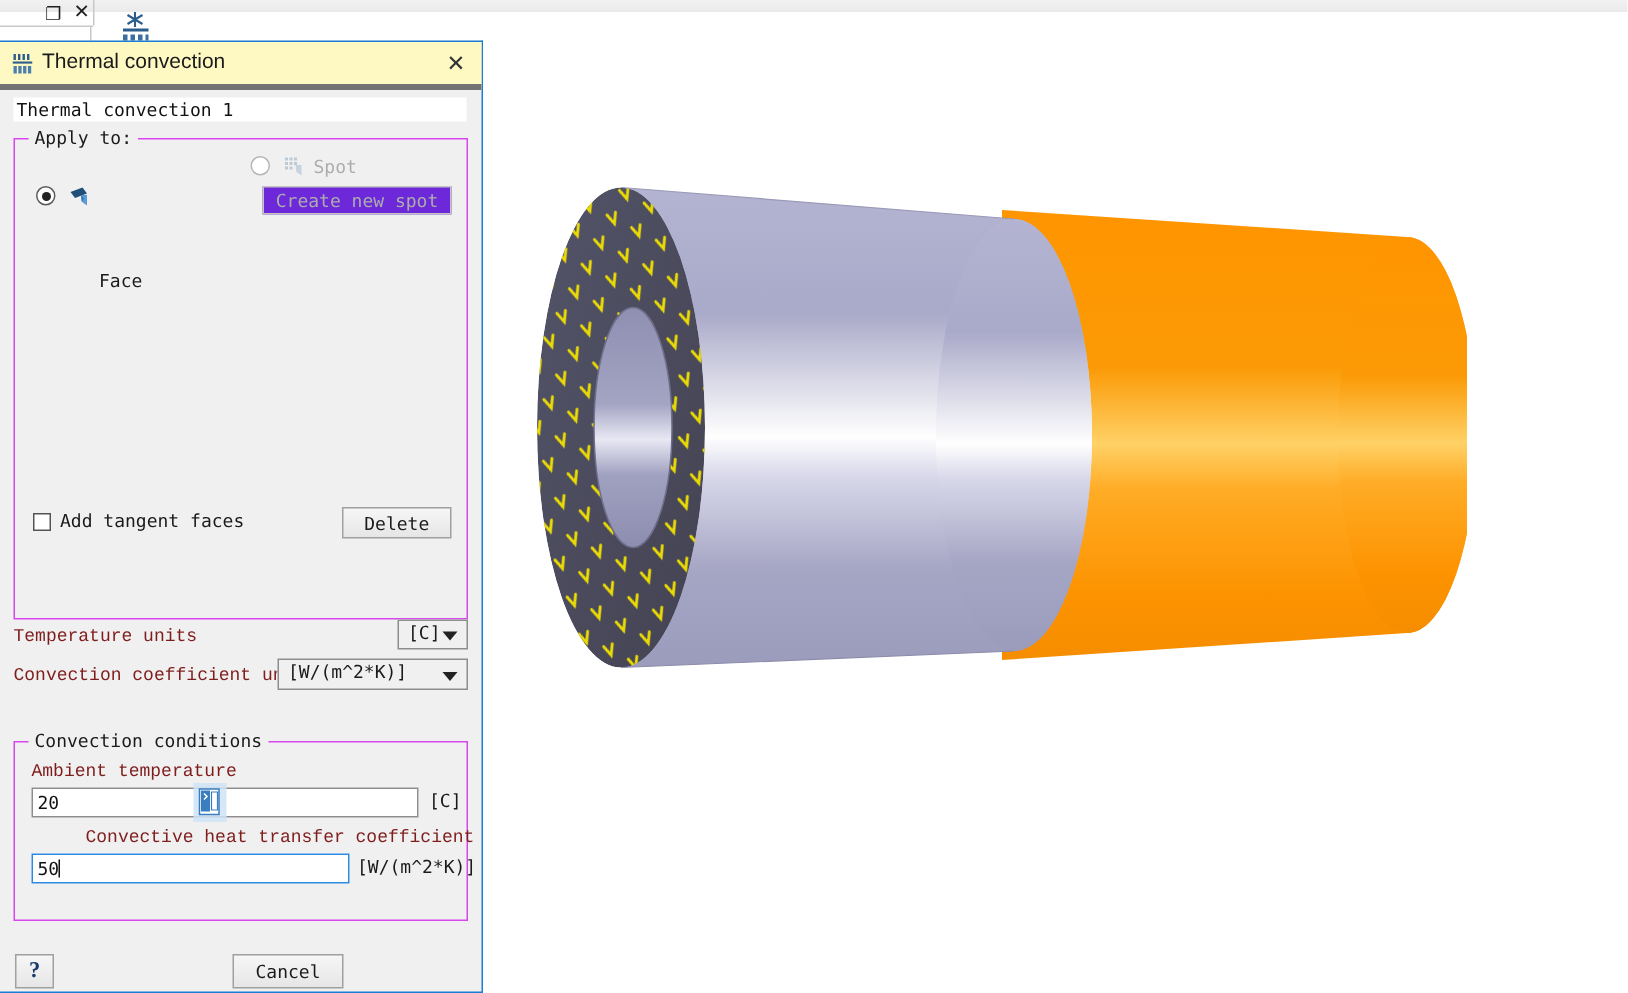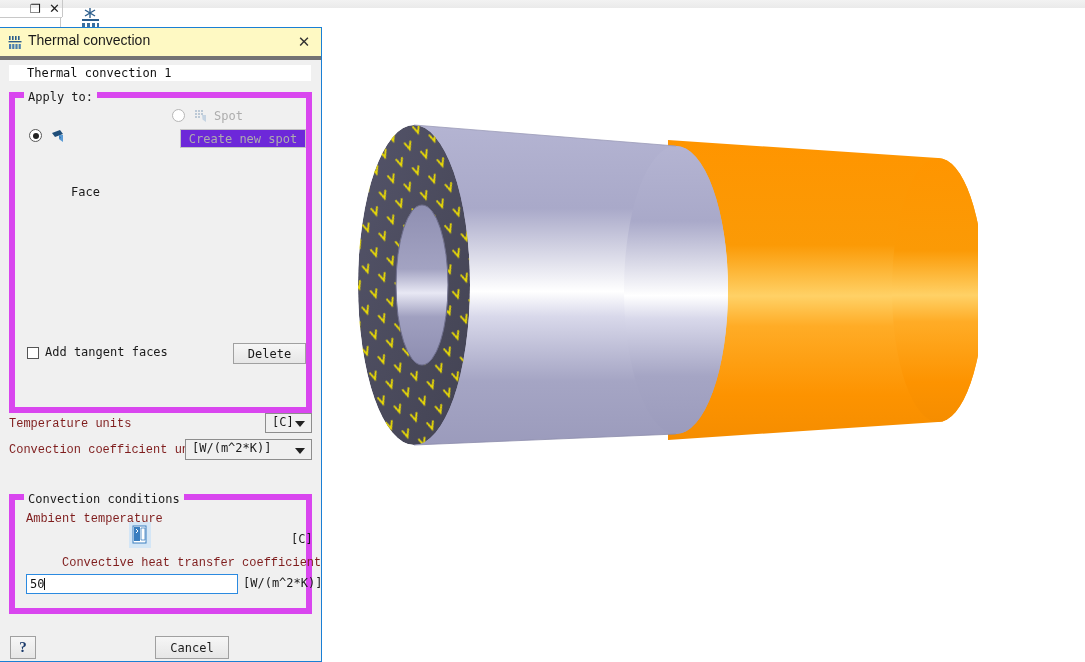--- a/index.html
+++ b/index.html
@@ -89,26 +89,26 @@
   .dlg-close {
     position: absolute; right: 7px; top: 4px; width: 20px; height: 20px;
     text-align: center; line-height: 20px; font-size: 15px; color: #333;
     font-family: "DejaVu Sans", sans-serif; cursor: pointer;
   }
 
   .name-field {
     position: absolute; left: 9px; top: 37px; width: 302px; height: 16px;
     background: #ffffff; border: none;
     font-family: "DejaVu Sans Mono", monospace; font-size: 12px; color: #111;
-    padding: 0 18px; box-sizing: border-box; line-height: 16px;
+    padding: 0 2px; box-sizing: border-box; line-height: 16px;
   }
 
   .group {
     position: absolute;
-    border: 6px solid #d946ef;
+    border: 1px solid #d946ef;
     box-sizing: border-box;
   }
   .group > .legend {
     position: absolute; top: -8px; left: 9px;
     background: #f0f0f0; padding: 0 4px;
     font-family: "DejaVu Sans Mono", monospace; font-size: 12px; color: #1a1a1a;
   }
   #apply-group { left: 9px; top: 64px; width: 303px; height: 321px; }
 
   .radio-row { position: absolute; }
@@ -414,20 +414,21 @@
     <div class="field-label" style="left:9px; top:415px;">Convection coefficient units</div>
     <div class="combo" style="left:185px; top:411px; width:127px; height:21px;">
       <span class="val">[W/(m^2*K)]</span>
       <span class="arrow"></span>
     </div>
 
     <div class="group" id="conv-group">
       <div class="legend">Convection conditions</div>
 
       <div class="field-label" style="left:11px; top:12px;">Ambient temperature</div>
+      <div class="textinput" style="left:11px; top:30px; width:258px; height:20px;">20</div>
       <div class="unit-text" style="left:276px; top:32px;">[C]</div>
 
       <div class="field-label" style="left:11px; top:56px;margin-left:36px;">Convective heat transfer coefficient</div>
       <div class="textinput focused" style="left:11px; top:74px; width:212px; height:20px;"><span>50</span><span class="caret"></span></div>
       <div class="unit-text" style="left:228px; top:76px;">[W/(m^2*K)]</div>
     </div>
 
     <div class="help-btn">?</div>
     <div class="btn" style="left:155px; top:608px; width:74px; height:23px; line-height:22px;">Cancel</div>
     <div class="btn" style="left:236px; top:608px; width:75px; height:23px; line-height:22px;margin-top:41px;">OK</div>

